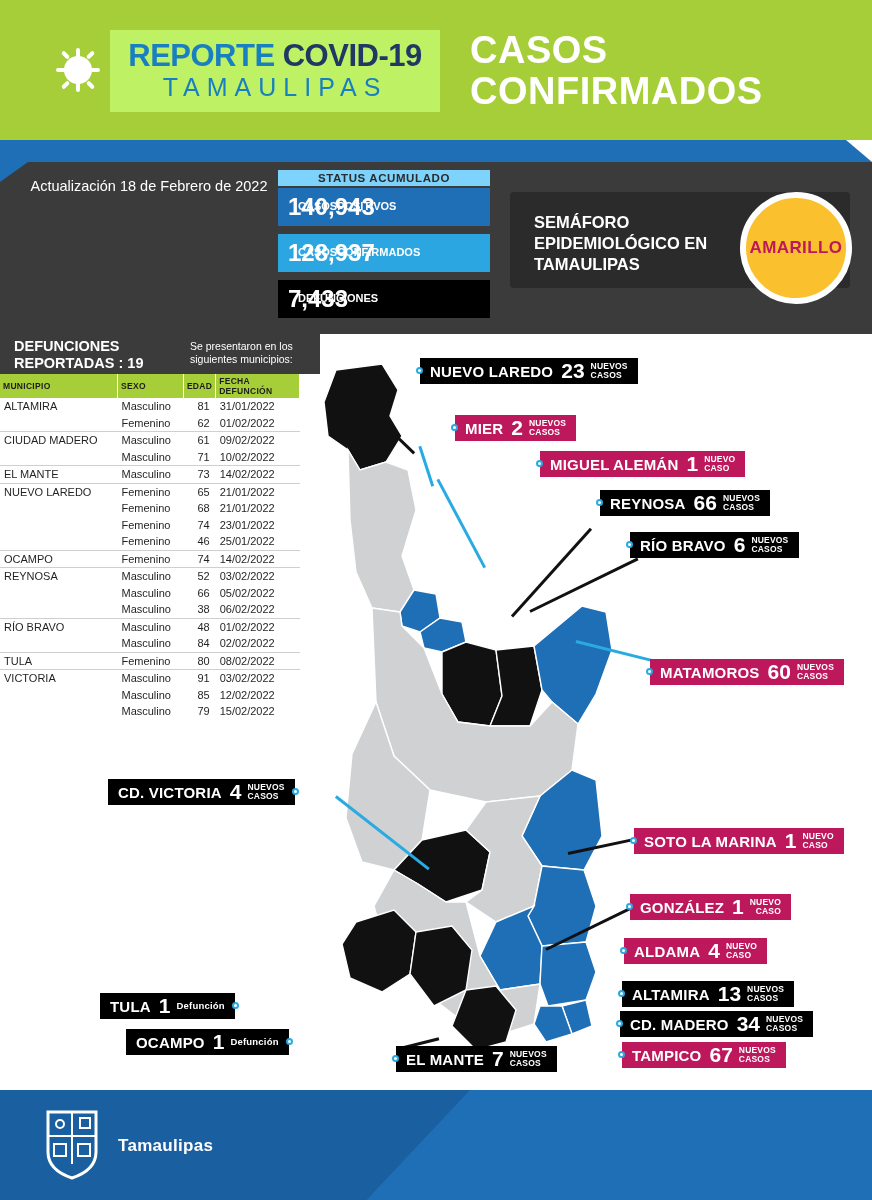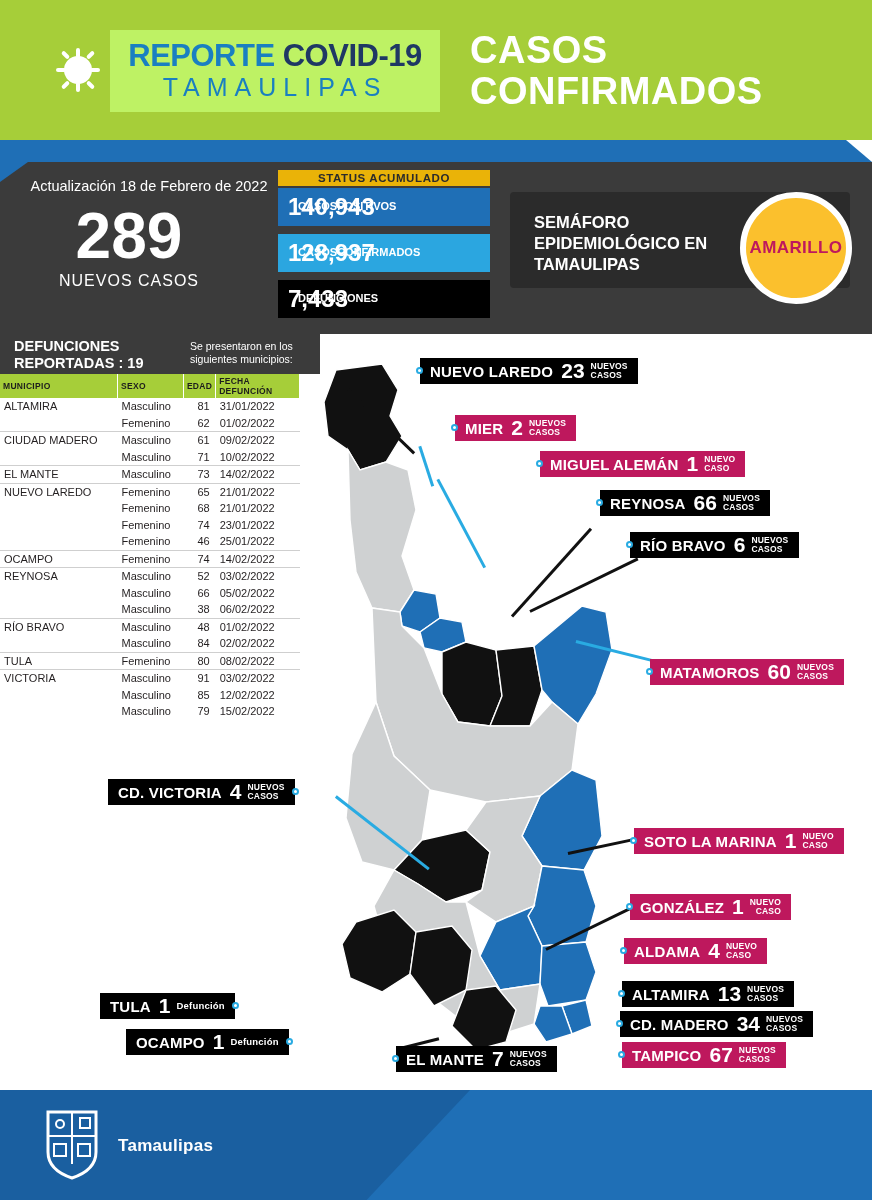--- a/index.html
+++ b/index.html
@@ -69,21 +69,21 @@
     position:absolute; left:24px; top:42px; width:210px; text-align:center;
   }
   .new-cases-num {
     color:#ffffff; font-size:64px; font-weight:bold; line-height:1;
   }
   .new-cases-label {
     color:#ffffff; font-size:16px; letter-spacing:1px; margin-top:4px;
   }
   .status-title {
     position:absolute; left:278px; top:170px; width:212px; height:16px;
-    background:#eab308; color:#2b2b2b; font-size:11.5px; font-weight:bold;
+    background:#7dd3fc; color:#2b2b2b; font-size:11.5px; font-weight:bold;
     letter-spacing:0.6px; text-align:center; line-height:16px;
   }
   .stat-row {
     position:absolute; left:278px; width:212px; height:38px;
     display:flex; align-items:center; padding-left:10px;
   }
   .stat-row .num {
     font-size:24px; font-weight:bold; color:#ffffff; margin-right:7px;
   }
   .stat-row .lbl {
@@ -207,24 +207,20 @@
     </div>
     <div class="title-line2">TAMAULIPAS</div>
   </div>
 
   <div class="header-right">CASOS CONFIRMADOS</div>
 </div>
 <div class="blue-bar"></div>
 
 <div class="stats-strip">
   <div class="update-text">Actualización 18 de Febrero de 2022</div>
-  <div class="new-cases-box">
-    <div class="new-cases-num">289</div>
-    <div class="new-cases-label">NUEVOS CASOS</div>
-  </div>
 </div>
 
 <div class="status-title">STATUS ACUMULADO</div>
 
 <div class="stat-row stat-pos">
   <span class="num">140,943</span>
   <span class="lbl">
     <span>CASOS</span>
       <br>
       <span>POSITIVOS</span>

